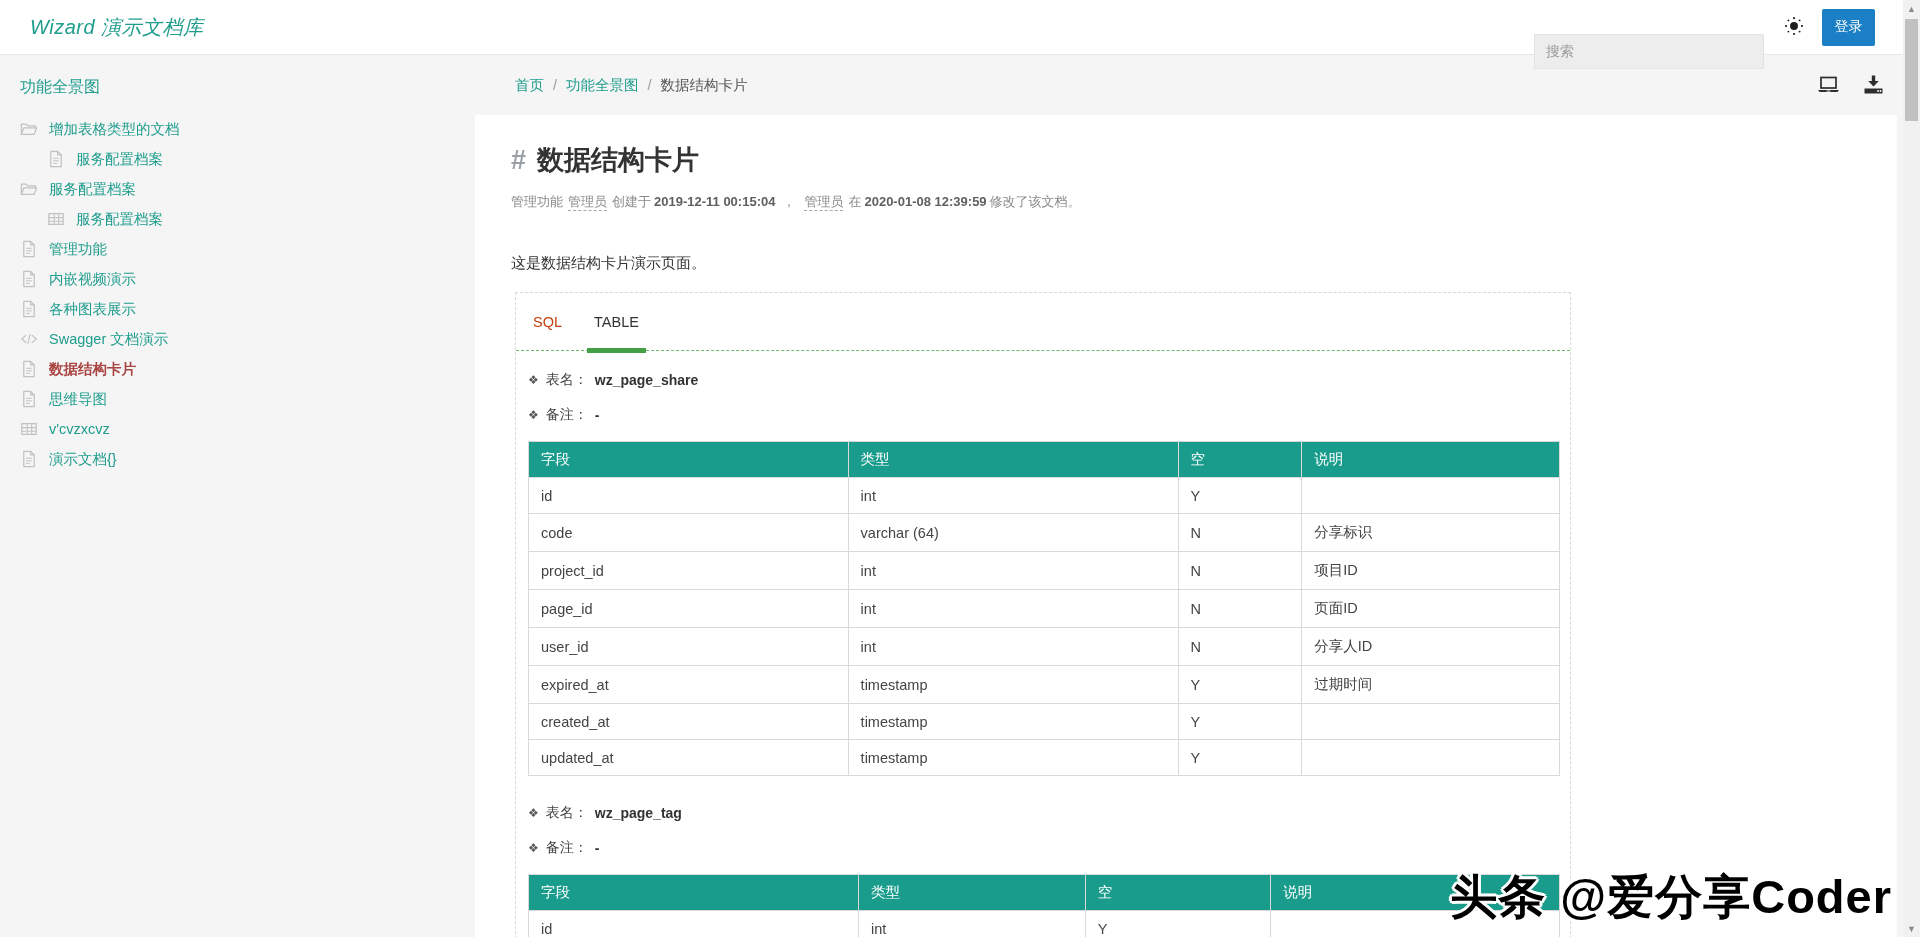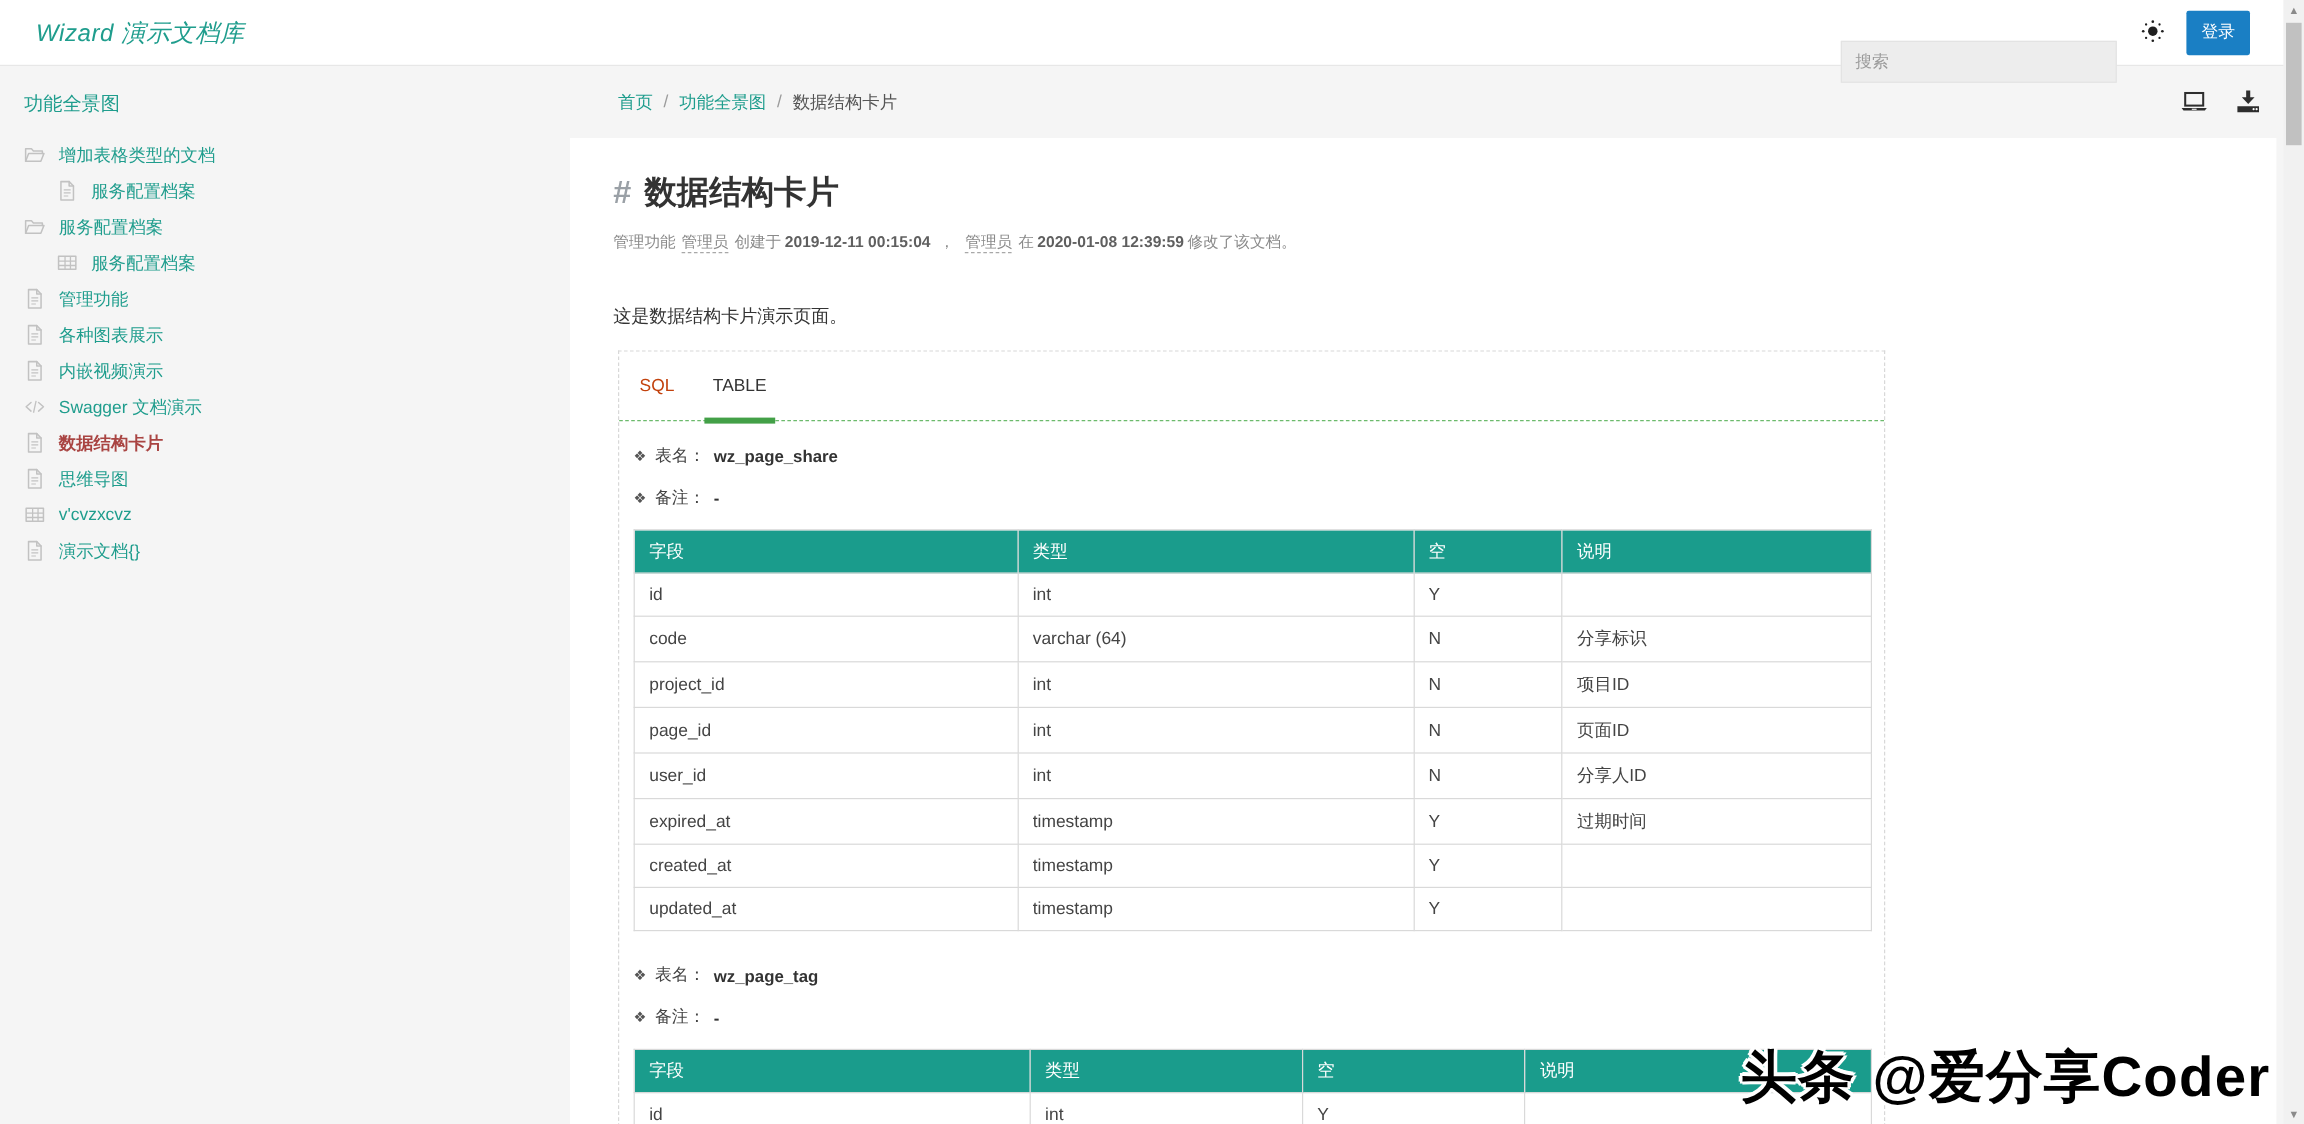--- a/index.html
+++ b/index.html
@@ -206,31 +206,31 @@
         <span>管理功能</span>
       </div>
       <div class="side-item">
         <span class="icon">
           <svg viewBox="0 0 20 20">
             <path fill="none" stroke="currentColor" stroke-width="1.4" stroke-linejoin="round" stroke-linecap="round" d="M4.2 1.5h7.6l4 4v13H4.2z"></path>
             <path fill="none" stroke="currentColor" stroke-width="1.4" stroke-linejoin="round" stroke-linecap="round" d="M11.8 1.5v4h4"></path>
             <path stroke="currentColor" stroke-width="1.1" d="M6.8 9.2h6.4M6.8 12h6.4M6.8 14.8h4.2"></path>
           </svg>
         </span>
+        <span>内嵌视频演示</span>
+      </div>
+      <div class="side-item">
+        <span class="icon">
+          <svg viewBox="0 0 20 20">
+            <path fill="none" stroke="currentColor" stroke-width="1.4" stroke-linejoin="round" stroke-linecap="round" d="M4.2 1.5h7.6l4 4v13H4.2z"></path>
+            <path fill="none" stroke="currentColor" stroke-width="1.4" stroke-linejoin="round" stroke-linecap="round" d="M11.8 1.5v4h4"></path>
+            <path stroke="currentColor" stroke-width="1.1" d="M6.8 9.2h6.4M6.8 12h6.4M6.8 14.8h4.2"></path>
+          </svg>
+        </span>
         <span>各种图表展示</span>
-      </div>
-      <div class="side-item">
-        <span class="icon">
-          <svg viewBox="0 0 20 20">
-            <path fill="none" stroke="currentColor" stroke-width="1.4" stroke-linejoin="round" stroke-linecap="round" d="M4.2 1.5h7.6l4 4v13H4.2z"></path>
-            <path fill="none" stroke="currentColor" stroke-width="1.4" stroke-linejoin="round" stroke-linecap="round" d="M11.8 1.5v4h4"></path>
-            <path stroke="currentColor" stroke-width="1.1" d="M6.8 9.2h6.4M6.8 12h6.4M6.8 14.8h4.2"></path>
-          </svg>
-        </span>
-        <span>内嵌视频演示</span>
       </div>
       <div class="side-item">
         <span class="icon">
           <svg viewBox="0 0 20 20">
             <path fill="none" stroke="currentColor" stroke-width="1.4" stroke-linejoin="round" stroke-linecap="round" d="M6.5 6l-4.5 4 4.5 4M13.5 6l4.5 4-4.5 4"></path>
             <path stroke="currentColor" stroke-width="1.2" d="M11.2 4.5 8.8 15.5"></path>
           </svg>
         </span>
         <span>Swagger 文档演示</span>
       </div>

